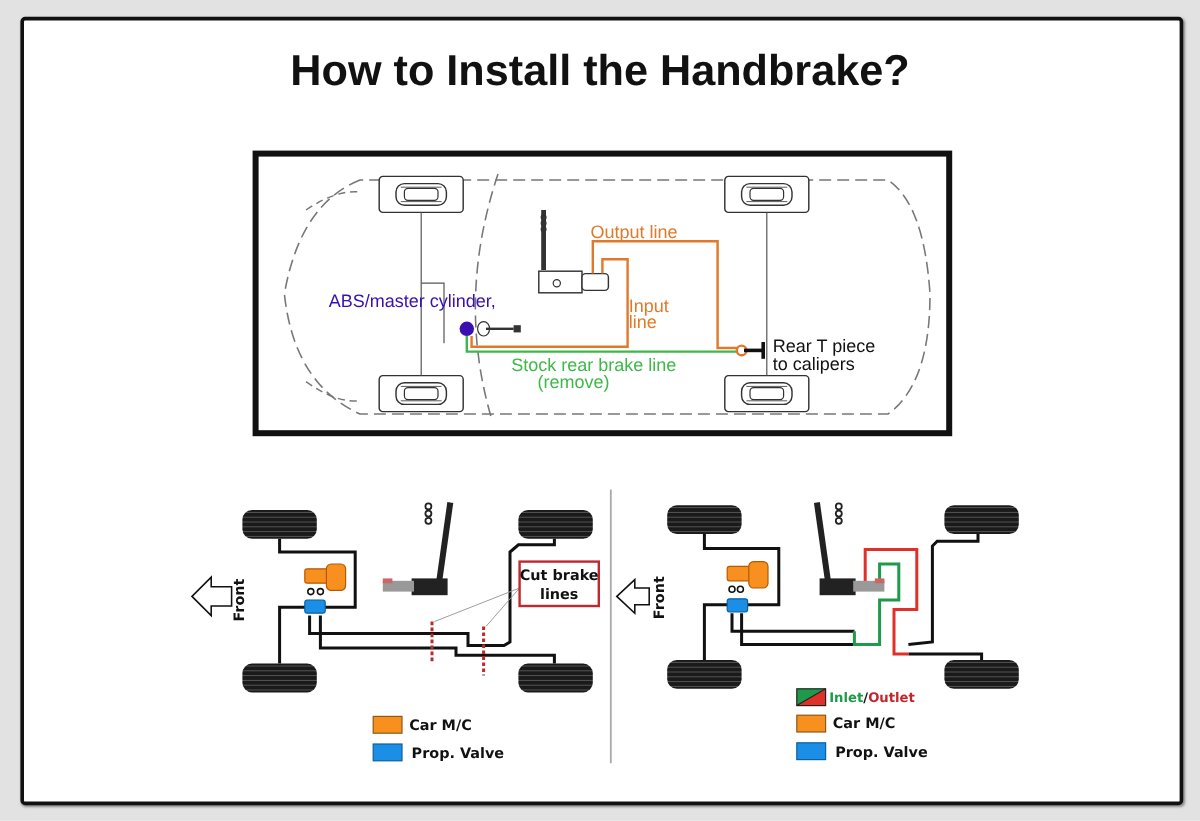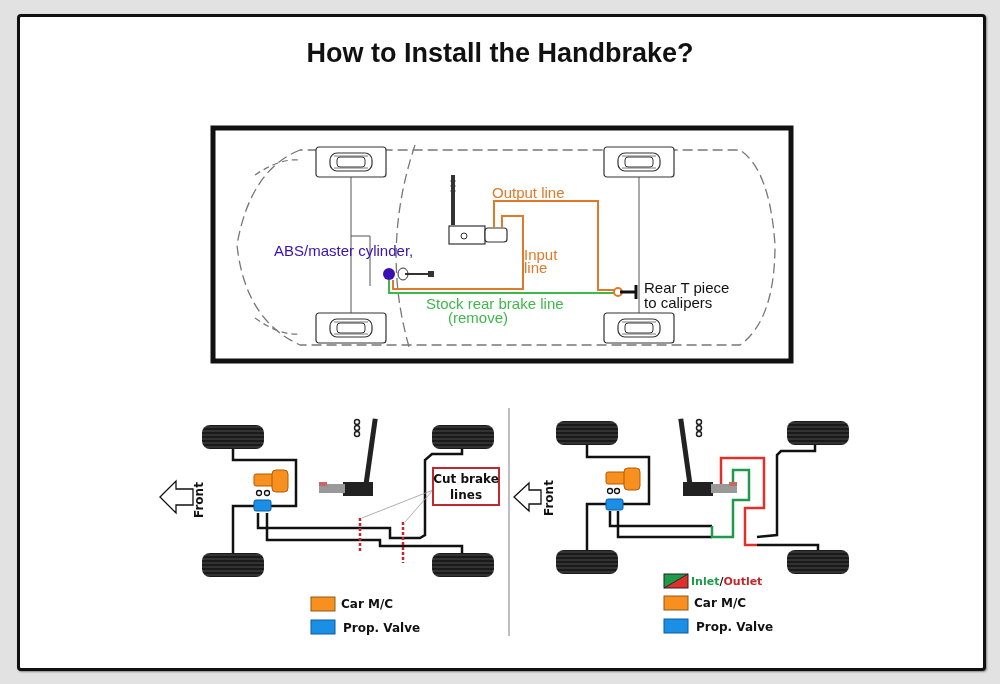--- a/index.html
+++ b/index.html
@@ -1,18 +1,18 @@
 <!DOCTYPE html>
 <html><head>
 <meta charset="utf-8">
 <style>
   html, body { margin:0; padding:0; }
   body { width:1000px; height:684px; background:#e2e2e2; position:relative; overflow:hidden; font-family:"Liberation Sans", sans-serif; }
   .frame { position:absolute; left:17px; top:14px; width:963px; height:651px; background:#fff; border:3px solid #111; border-radius:4px; box-shadow:1px 1px 2px #888; }
-  .title { position:absolute; left:0; top:38px; width:1000px; text-align:center; font-weight:bold; font-size:27px; color:#111; font-family:"Liberation Sans", sans-serif; }
+  .title { position:absolute; left:0; top:38px; width:1000px; text-align:center; font-weight:bold; font-size:36px; color:#111; font-family:"Liberation Sans", sans-serif; }
   svg { position:absolute; left:0; top:0; }
   .lbl { font-family:"Liberation Sans", sans-serif; }
   .lblb { font-family:"DejaVu Sans", sans-serif; font-weight:bold; }
 </style>
 </head>
 <body>
 
 <div class="frame"></div>
 <div class="title">How to Install the Handbrake?</div>
 

